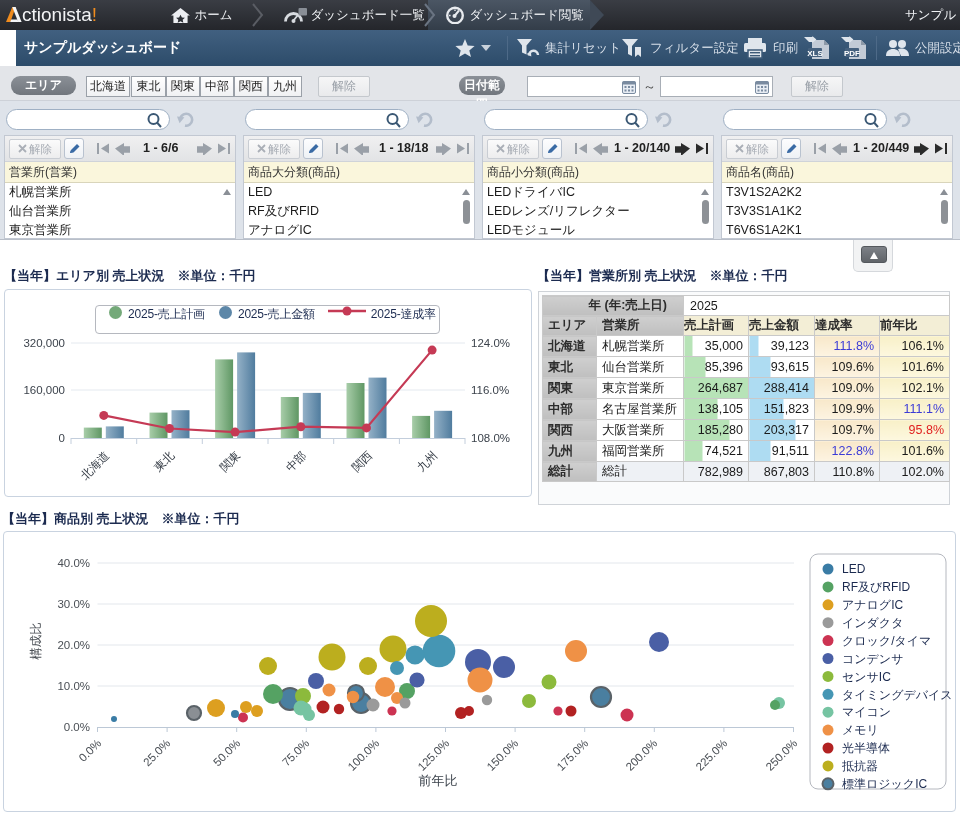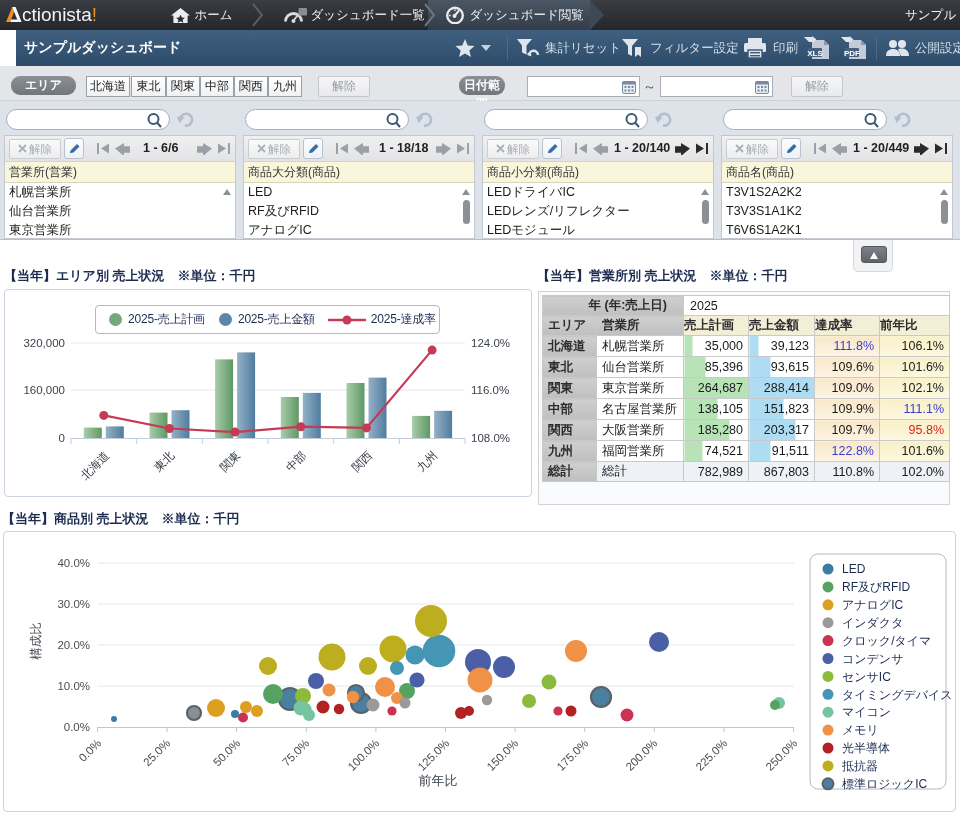--- a/index.html
+++ b/index.html
@@ -341,21 +341,21 @@
  <div style="position:absolute;right:4px;top:64px;width:7px;height:24px;background:#8d9196;border-radius:4px"></div>
 </div>
 <div class="ctab">
     <div class="cbtn">
       <div style="position:absolute;left:8px;top:5px;width:0;height:0;border-left:4.5px solid transparent;border-right:4.5px solid transparent;border-bottom:7px solid #fff"></div>
     </div>
   </div>
 
 <div class="ctitle" style="left:4px;top:267px">【当年】エリア別 売上状況　※単位：千円</div>
 <div class="cpanel" style="left:4px;top:289px;width:528px;height:208px">
-<div style="position:absolute;left:90px;top:15px;width:345px;height:29px;border:1px solid #b5b8bf;border-radius:4px;background:#fff;display:flex;align-items:center;font-size:12px;letter-spacing:-0.2px;color:#1c2b50;white-space:nowrap">
+<div style="position:absolute;left:90px;top:15px;width:345px;height:29px;border:1px solid #b5b8bf;border-radius:4px;background:#fff;display:flex;align-items:flex-start;font-size:12px;letter-spacing:-0.2px;color:#1c2b50;white-space:nowrap">
 <span style="flex:none;width:13px;height:13px;border-radius:50%;background:#74a979;margin:0 6px 0 13px"></span>2025-売上計画
 <span style="flex:none;width:13px;height:13px;border-radius:50%;background:#5d87a8;margin:0 6px 0 14px"></span>2025-売上金額
 <svg width="38" height="10" viewBox="0 0 38 10" style="flex:none;margin:0 5px 0 13px">
         <path d="M0 5h38" stroke="#c53a55" stroke-width="2.5"></path>
         <circle cx="19" cy="5" r="4.5" fill="#c53a55"></circle>
       </svg>2025-達成率
 </div>
 <div style="position:absolute;left:0;top:0"><svg width="526" height="206" viewBox="0 0 526 206" font-family="Liberation Sans,sans-serif">
 <defs>
 <linearGradient id="gg" x1="0" y1="0" x2="1" y2="0">

